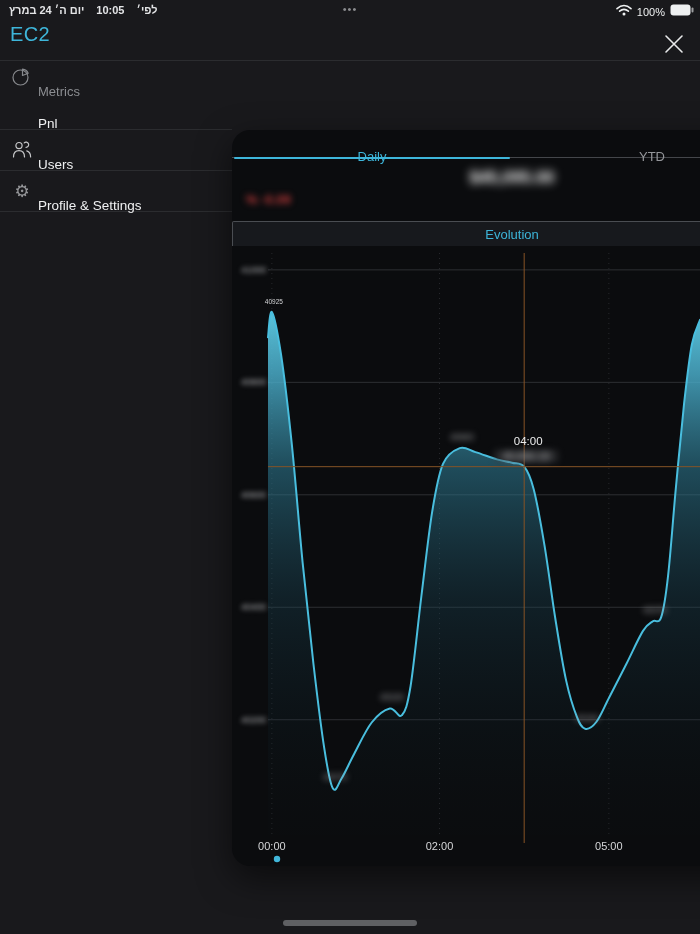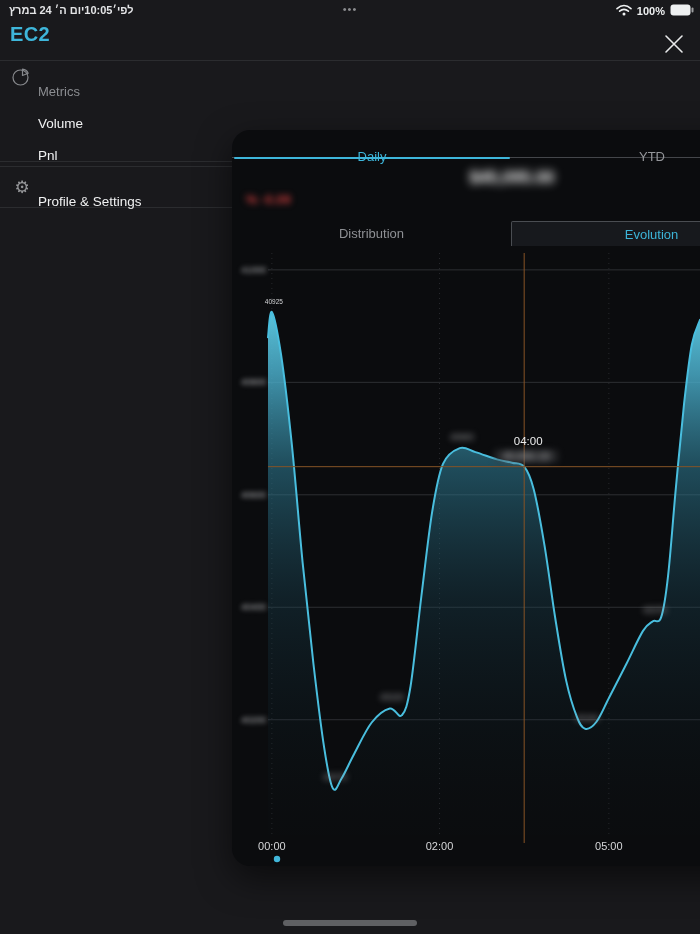--- a/index.html
+++ b/index.html
@@ -1,28 +1,28 @@
 <!DOCTYPE html>
 <html><head>
 <meta charset="utf-8">
 <style>
   html,body{margin:0;padding:0;background:#19191c;}
   body{width:700px;height:934px;overflow:hidden;position:relative;
        font-family:"Liberation Sans",sans-serif;color:#ececee;}
   
   .status-bar{position:absolute;left:0;top:0;width:700px;height:22px;}
   .status-left{position:absolute;left:9px;top:4px;font-size:11px;font-weight:600;color:#e3e4e6;
-               display:flex;gap:0;direction:ltr;}
+               display:flex;gap:12px;direction:ltr;}
   .status-left span{unicode-bidi:isolate;}
   .status-dots{position:absolute;left:0;right:0;top:3px;text-align:center;color:#8a8b8e;
                font-size:11px;letter-spacing:1px;}
-  .status-right{position:absolute;right:6px;top:4px;display:flex;align-items:center;gap:5px;
-                font-size:11px;font-weight:700;color:#eef0f1;}
-  
-  .app-title{position:absolute;left:10px;top:23px;font-size:20px;font-weight:700;
+  .status-right{position:absolute;right:6px;top:4px;display:flex;align-items:flex-end;gap:5px;
+                font-size:11px;font-weight:400;color:#eef0f1;}
+  
+  .app-title{position:absolute;left:10px;top:23px;font-size:20px;font-weight:400;
              color:#3eb6da;letter-spacing:.4px;}
   .close-btn{position:absolute;left:659px;top:30px;width:30px;height:30px;cursor:pointer;
              display:flex;align-items:center;justify-content:center;background:none;border:none;padding:0;}
   .top-divider{position:absolute;left:0;top:60px;width:700px;height:1px;background:#2b2c2f;}
   
   .sidebar{position:absolute;left:0;top:61px;width:232px;}
   .side-row{position:relative;height:32px;display:flex;align-items:center;cursor:pointer;}
   .side-icon{position:absolute;left:11px;width:22px;height:22px;display:flex;
              align-items:center;justify-content:center;}
   .side-label{margin-left:38px;font-size:13.5px;color:#f0f1f2;margin-top:28px;}
@@ -111,45 +111,52 @@
   <div class="side-row side-section">
     <span class="side-icon">
       <svg width="22" height="22" viewBox="0 0 22 22">
         <circle cx="9.5" cy="11.5" r="7.5" fill="none" stroke="#87898d" stroke-width="1.2"></circle>
         <path d="M11.5 9.5 L11.5 3.2 A7.2 7.2 0 0 1 17.2 7.2 Z" fill="none" stroke="#87898d" stroke-width="1.2" stroke-linejoin="round"></path>
       </svg>
     </span>
     <span class="side-label">Metrics</span>
   </div>
   <div class="side-row">
-    <span class="side-label">Volume</span>
-  </div>
+    <span class="side-label">Pnl</span>
+  </div>
+  <div class="side-divider"></div>
   <div class="side-row">
-    <span class="side-label">Pnl</span>
-  </div>
-  <div class="side-divider"></div>
+    <span class="side-icon">
+      <svg width="22" height="22" viewBox="0 0 22 22">
+        <circle cx="8" cy="6.6" r="3.1" fill="none" stroke="#c6c7c9" stroke-width="1.2"></circle>
+        <path d="M2.5 18 C2.5 13.6 5 11.6 8 11.6 C11 11.6 13.5 13.6 13.5 18" fill="none" stroke="#c6c7c9" stroke-width="1.2" stroke-linecap="round"></path>
+        <path d="M13.2 3.9 A2.6 2.6 0 1 1 15 8.3" fill="none" stroke="#c6c7c9" stroke-width="1.2" stroke-linecap="round"></path>
+        <path d="M15.8 11.9 C18.2 12.7 19.6 14.8 19.6 18" fill="none" stroke="#c6c7c9" stroke-width="1.2" stroke-linecap="round"></path>
+      </svg>
+    </span>
+    <span class="side-label">Users</span>
+  </div>
   <div class="side-divider"></div>
   <div class="side-row">
     <span class="side-icon">
         <span class="gear-glyph">⚙</span>
       </span>
     <span class="side-label">Profile &amp; Settings</span>
   </div>
   <div class="side-divider"></div>
 </div>
 
 <div class="card">
   <div class="tab-row">
     <div class="tab active">Daily</div>
     <div class="tab">YTD</div>
   </div>
   <div class="main-value">$45,095.00</div>
   <div class="change-value">% -0.09</div>
   <div class="subtab-row">
-    <div class="subtab">Distribution</div>
     <div class="subtab active">Evolution</div>
   </div>
 
   <svg class="chart-svg" width="560" height="620" viewBox="0 0 560 620" id="chart-svg">
     <defs>
       <linearGradient id="areaGrad" x1="0" y1="0" x2="0" y2="1">
         <stop offset="0%" stop-color="#5ecde6" stop-opacity="0.95"></stop>
         <stop offset="12%" stop-color="#4db5d3" stop-opacity="0.80"></stop>
         <stop offset="30%" stop-color="#2f7f98" stop-opacity="0.55"></stop>
         <stop offset="55%" stop-color="#1c4a5c" stop-opacity="0.33"></stop>

